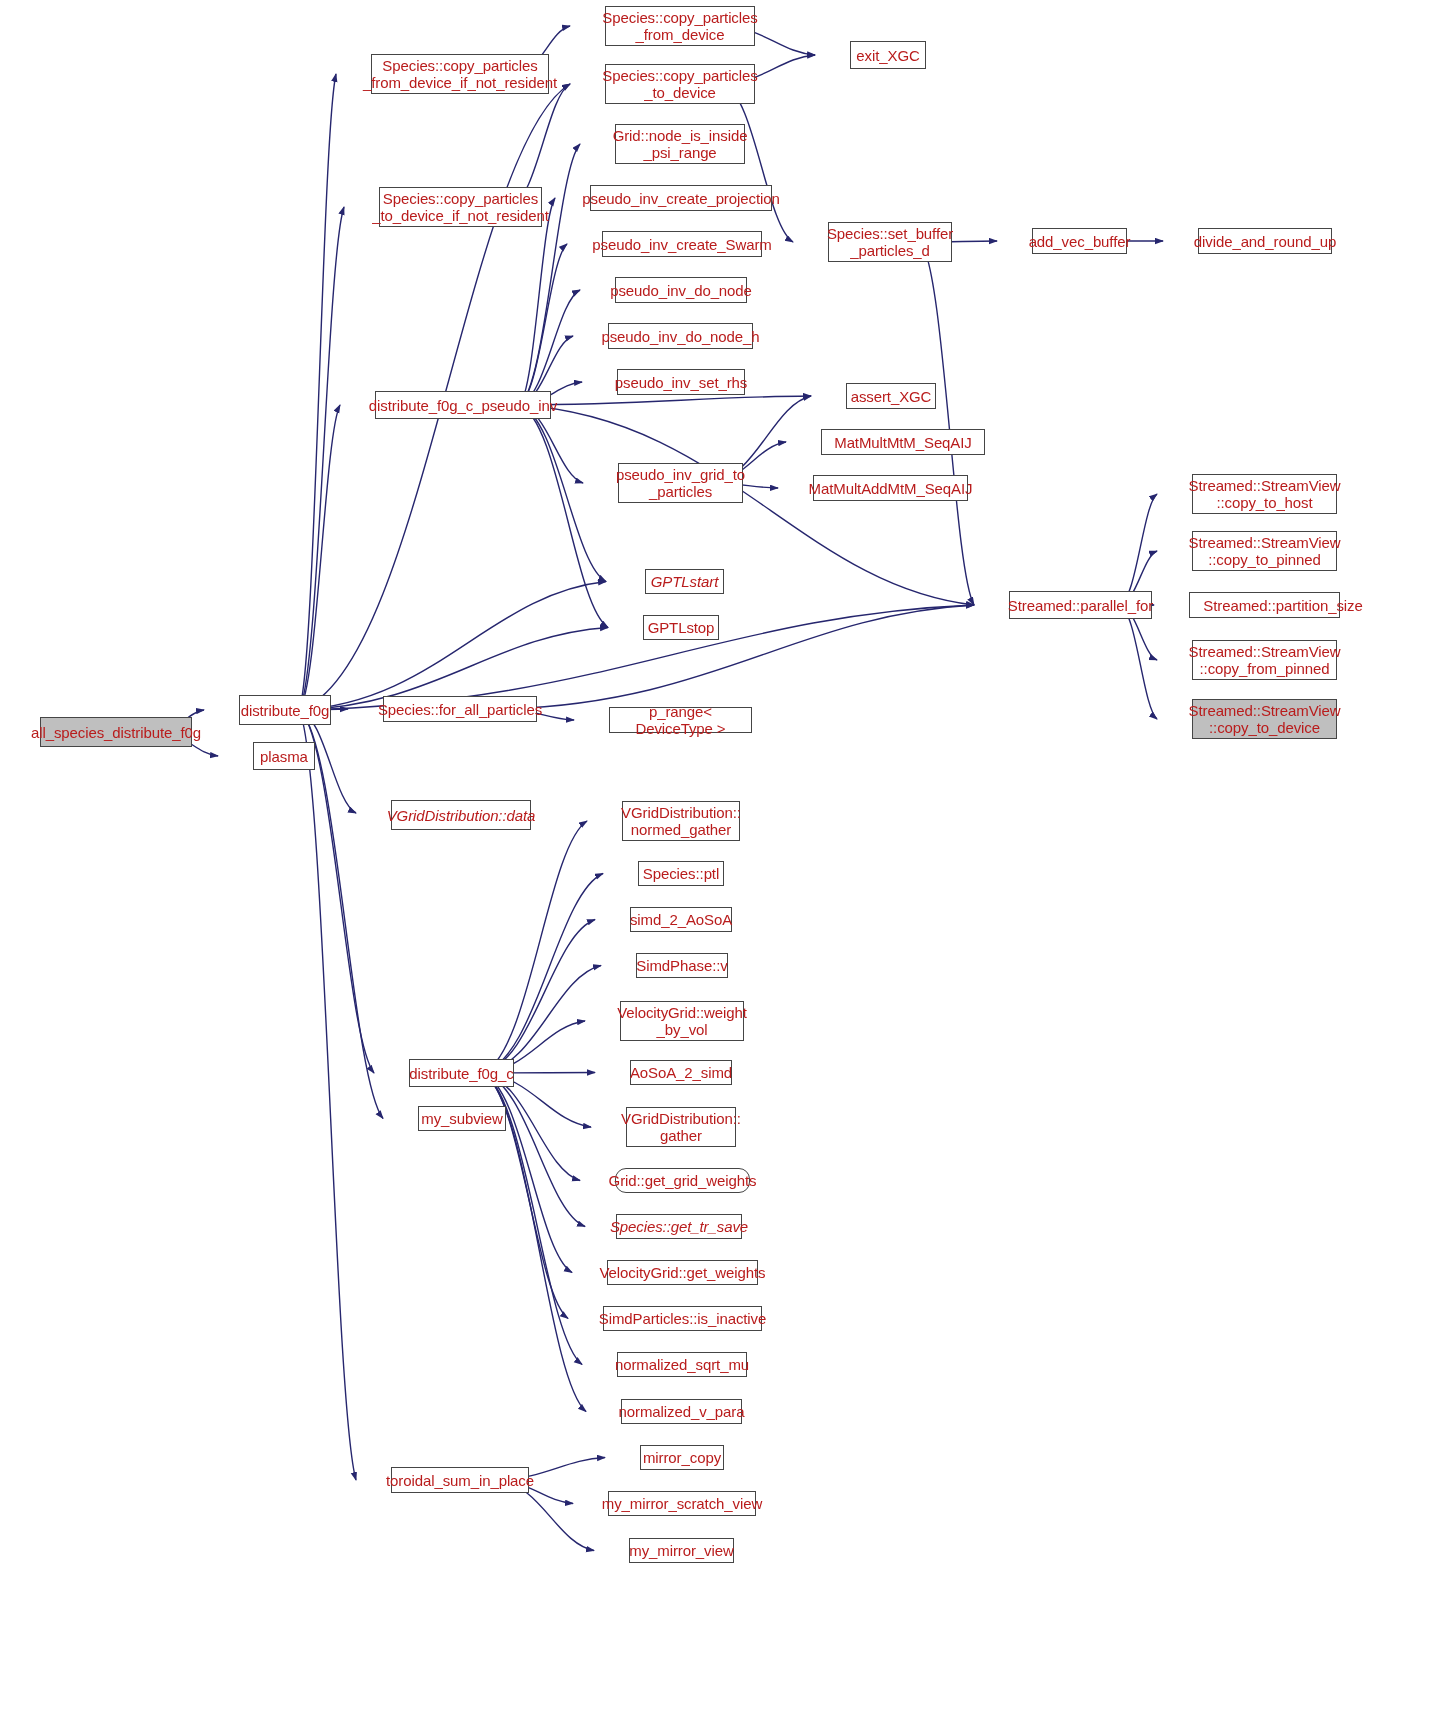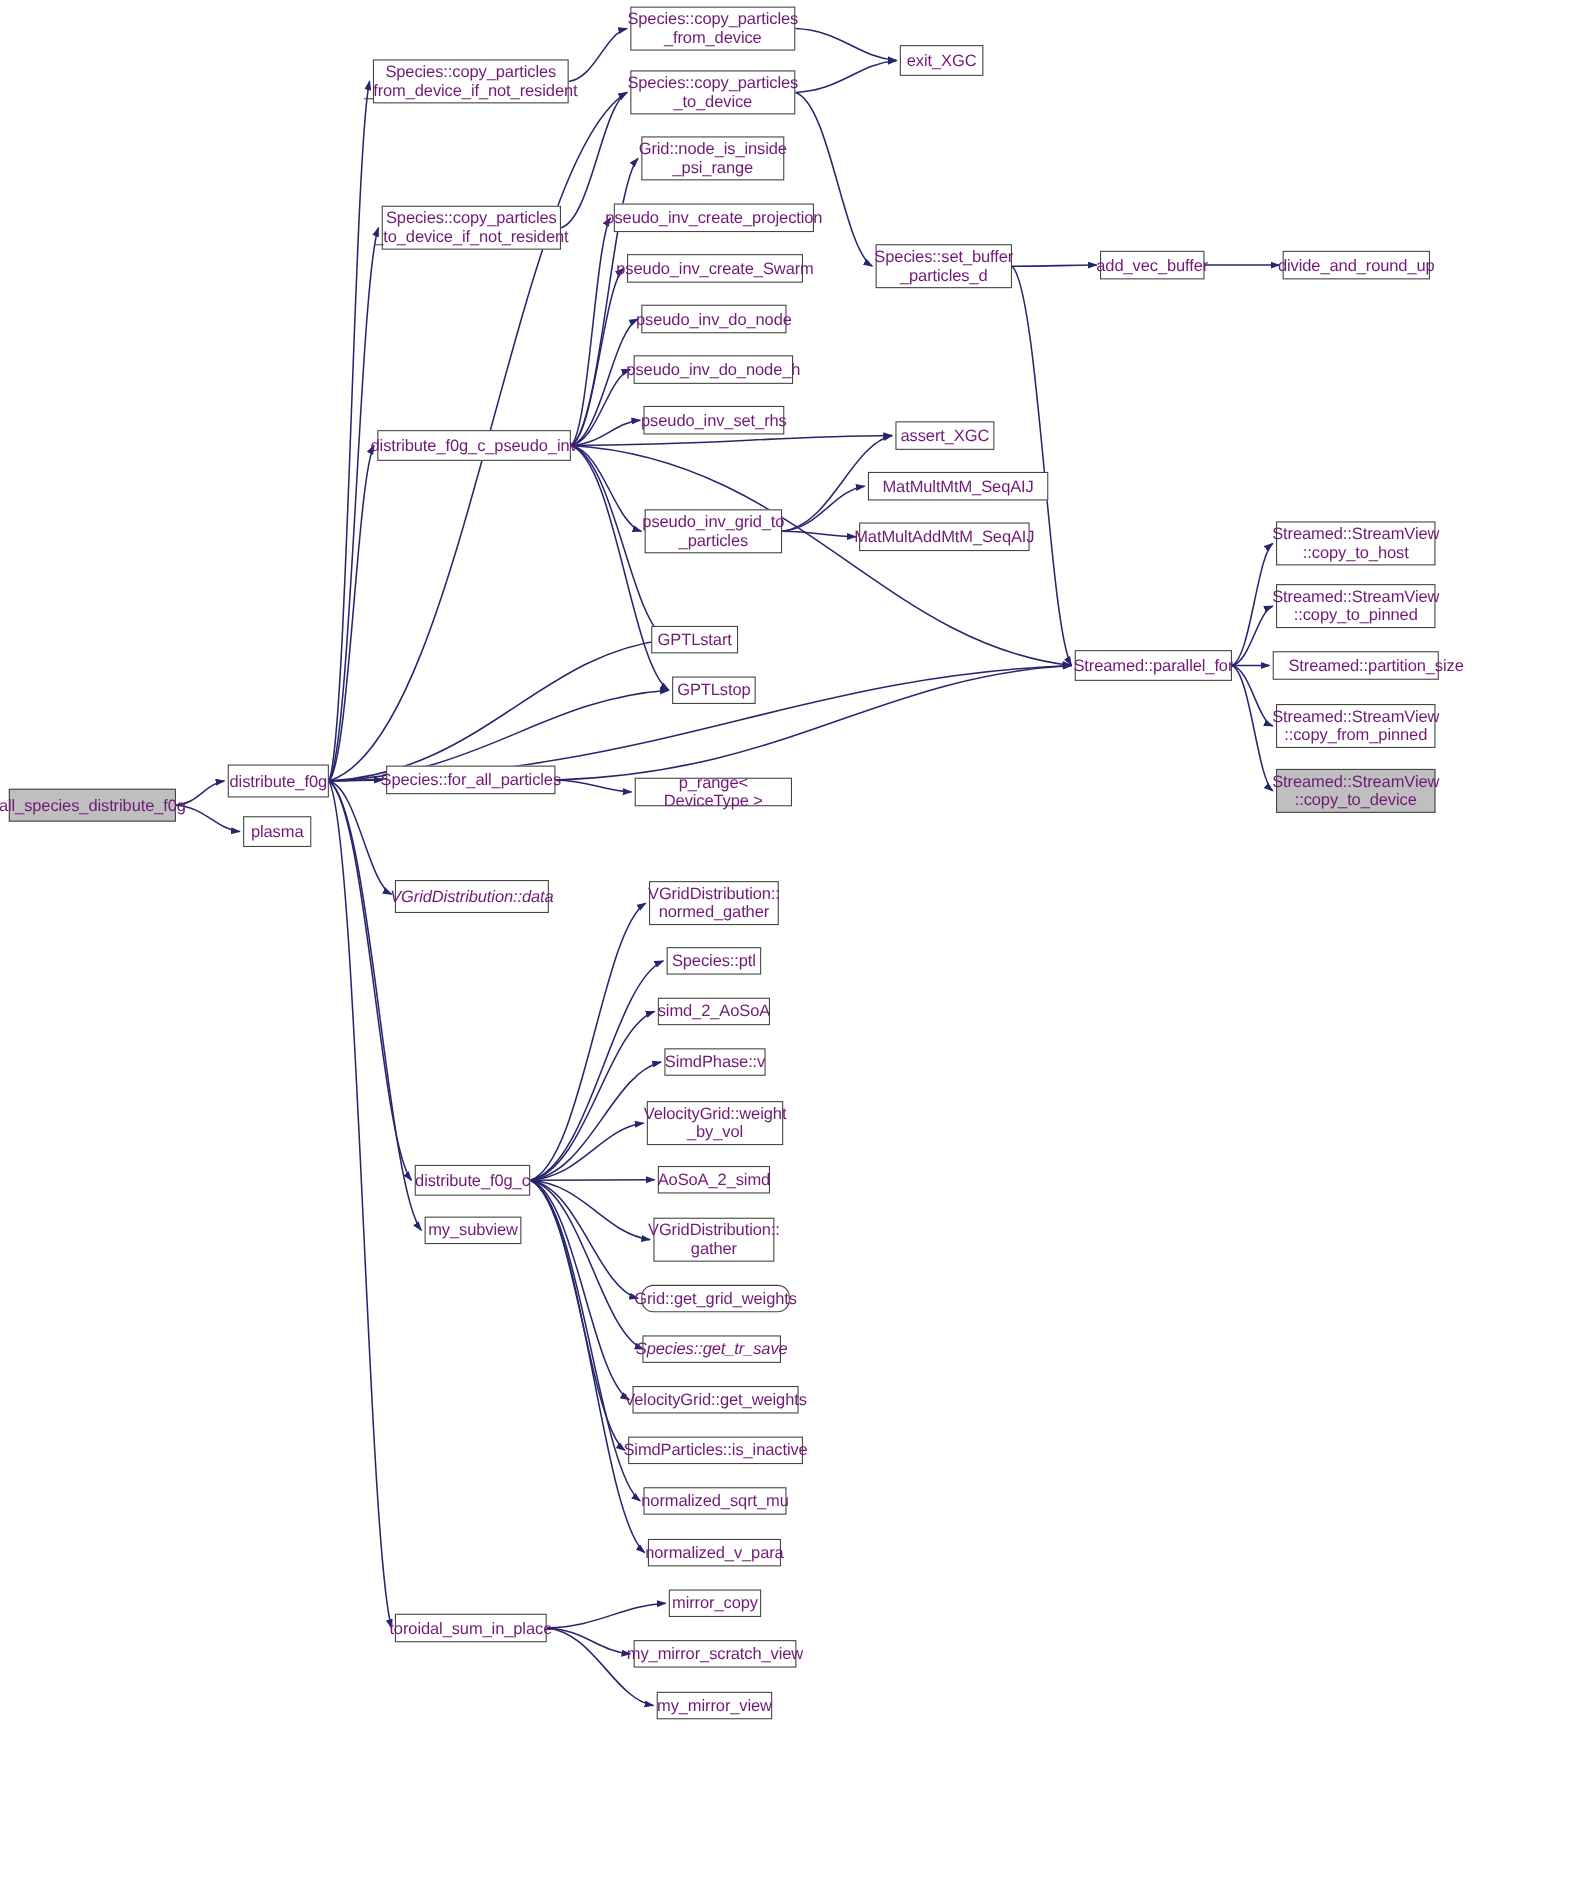--- a/index.html
+++ b/index.html
@@ -10,30 +10,31 @@
     background:#ffffff;
     font-family:"Liberation Sans", sans-serif;
     overflow:hidden;
   }
   svg.edges{position:absolute;left:0;top:0;width:1437px;height:1717px;pointer-events:none;}
   .node{
     position:absolute;
     box-sizing:border-box;
     border:1px solid #454545;
     background:#ffffff;
-    color:#701a75;
+    color:#b91c1c;
     font-size:15px;
     line-height:17px;
     display:flex;
     align-items:center;
     justify-content:center;
     text-align:center;
     white-space:pre-line;
     letter-spacing:-0.1px;
     z-index:2;
+    margin-left:32px;
   }
   .node.hl{background:#bfbfbf;}
 </style>
 </head>
 <body>
 
 <div id="canvas">
   <svg class="edges">
     <defs>
       <marker id="arrow" markerWidth="9" markerHeight="9" refX="8" refY="3.2" orient="auto" markerUnits="userSpaceOnUse">
@@ -135,21 +136,21 @@
 ::copy_to_pinned</div>
       <div class="node" style="left: 1157px; top: 592px; width: 151px; height: 26px; padding-left: 37px;">Streamed::partition_size</div>
       <div class="node" style="left: 1160px; top: 640px; width: 145px; height: 40px;">Streamed::StreamView
 ::copy_from_pinned</div>
       <div class="node hl" style="left: 1160px; top: 699px; width: 145px; height: 40px;">Streamed::StreamView
 ::copy_to_device</div>
       <div class="node" style="left: 796px; top: 222px; width: 124px; height: 40px;">Species::set_buffer
 _particles_d</div>
       <div class="node" style="left: 1000px; top: 228px; width: 95px; height: 26px;">add_vec_buffer</div>
       <div class="node" style="left: 1166px; top: 228px; width: 134px; height: 26px;">divide_and_round_up</div>
-      <div class="node" style="left: 592px; top: 569px; width: 79px; height: 25px;">GPTLstart</div>
+      <div class="node" style="left: 613px; top: 569px; width: 79px; height: 25px; font-style: italic;">GPTLstart</div>
       <div class="node" style="left: 611px; top: 615px; width: 76px; height: 25px;">GPTLstop</div>
       <div class="node" style="left: 351px; top: 696px; width: 154px; height: 26px;">Species::for_all_particles</div>
       <div class="node" style="left: 577px; top: 707px; width: 143px; height: 26px;">p_range&lt; DeviceType &gt;</div>
       <div class="node" style="left: 359px; top: 800px; width: 140px; height: 30px; font-style: italic;">VGridDistribution::data</div>
       <div class="node" style="left: 590px; top: 801px; width: 118px; height: 40px;">VGridDistribution::
 normed_gather</div>
       <div class="node" style="left: 606px; top: 861px; width: 86px; height: 25px;">Species::ptl</div>
       <div class="node" style="left: 598px; top: 907px; width: 102px; height: 25px;">simd_2_AoSoA</div>
       <div class="node" style="left: 604px; top: 953px; width: 92px; height: 25px;">SimdPhase::v</div>
       <div class="node" style="left: 588px; top: 1001px; width: 124px; height: 40px;">VelocityGrid::weight

